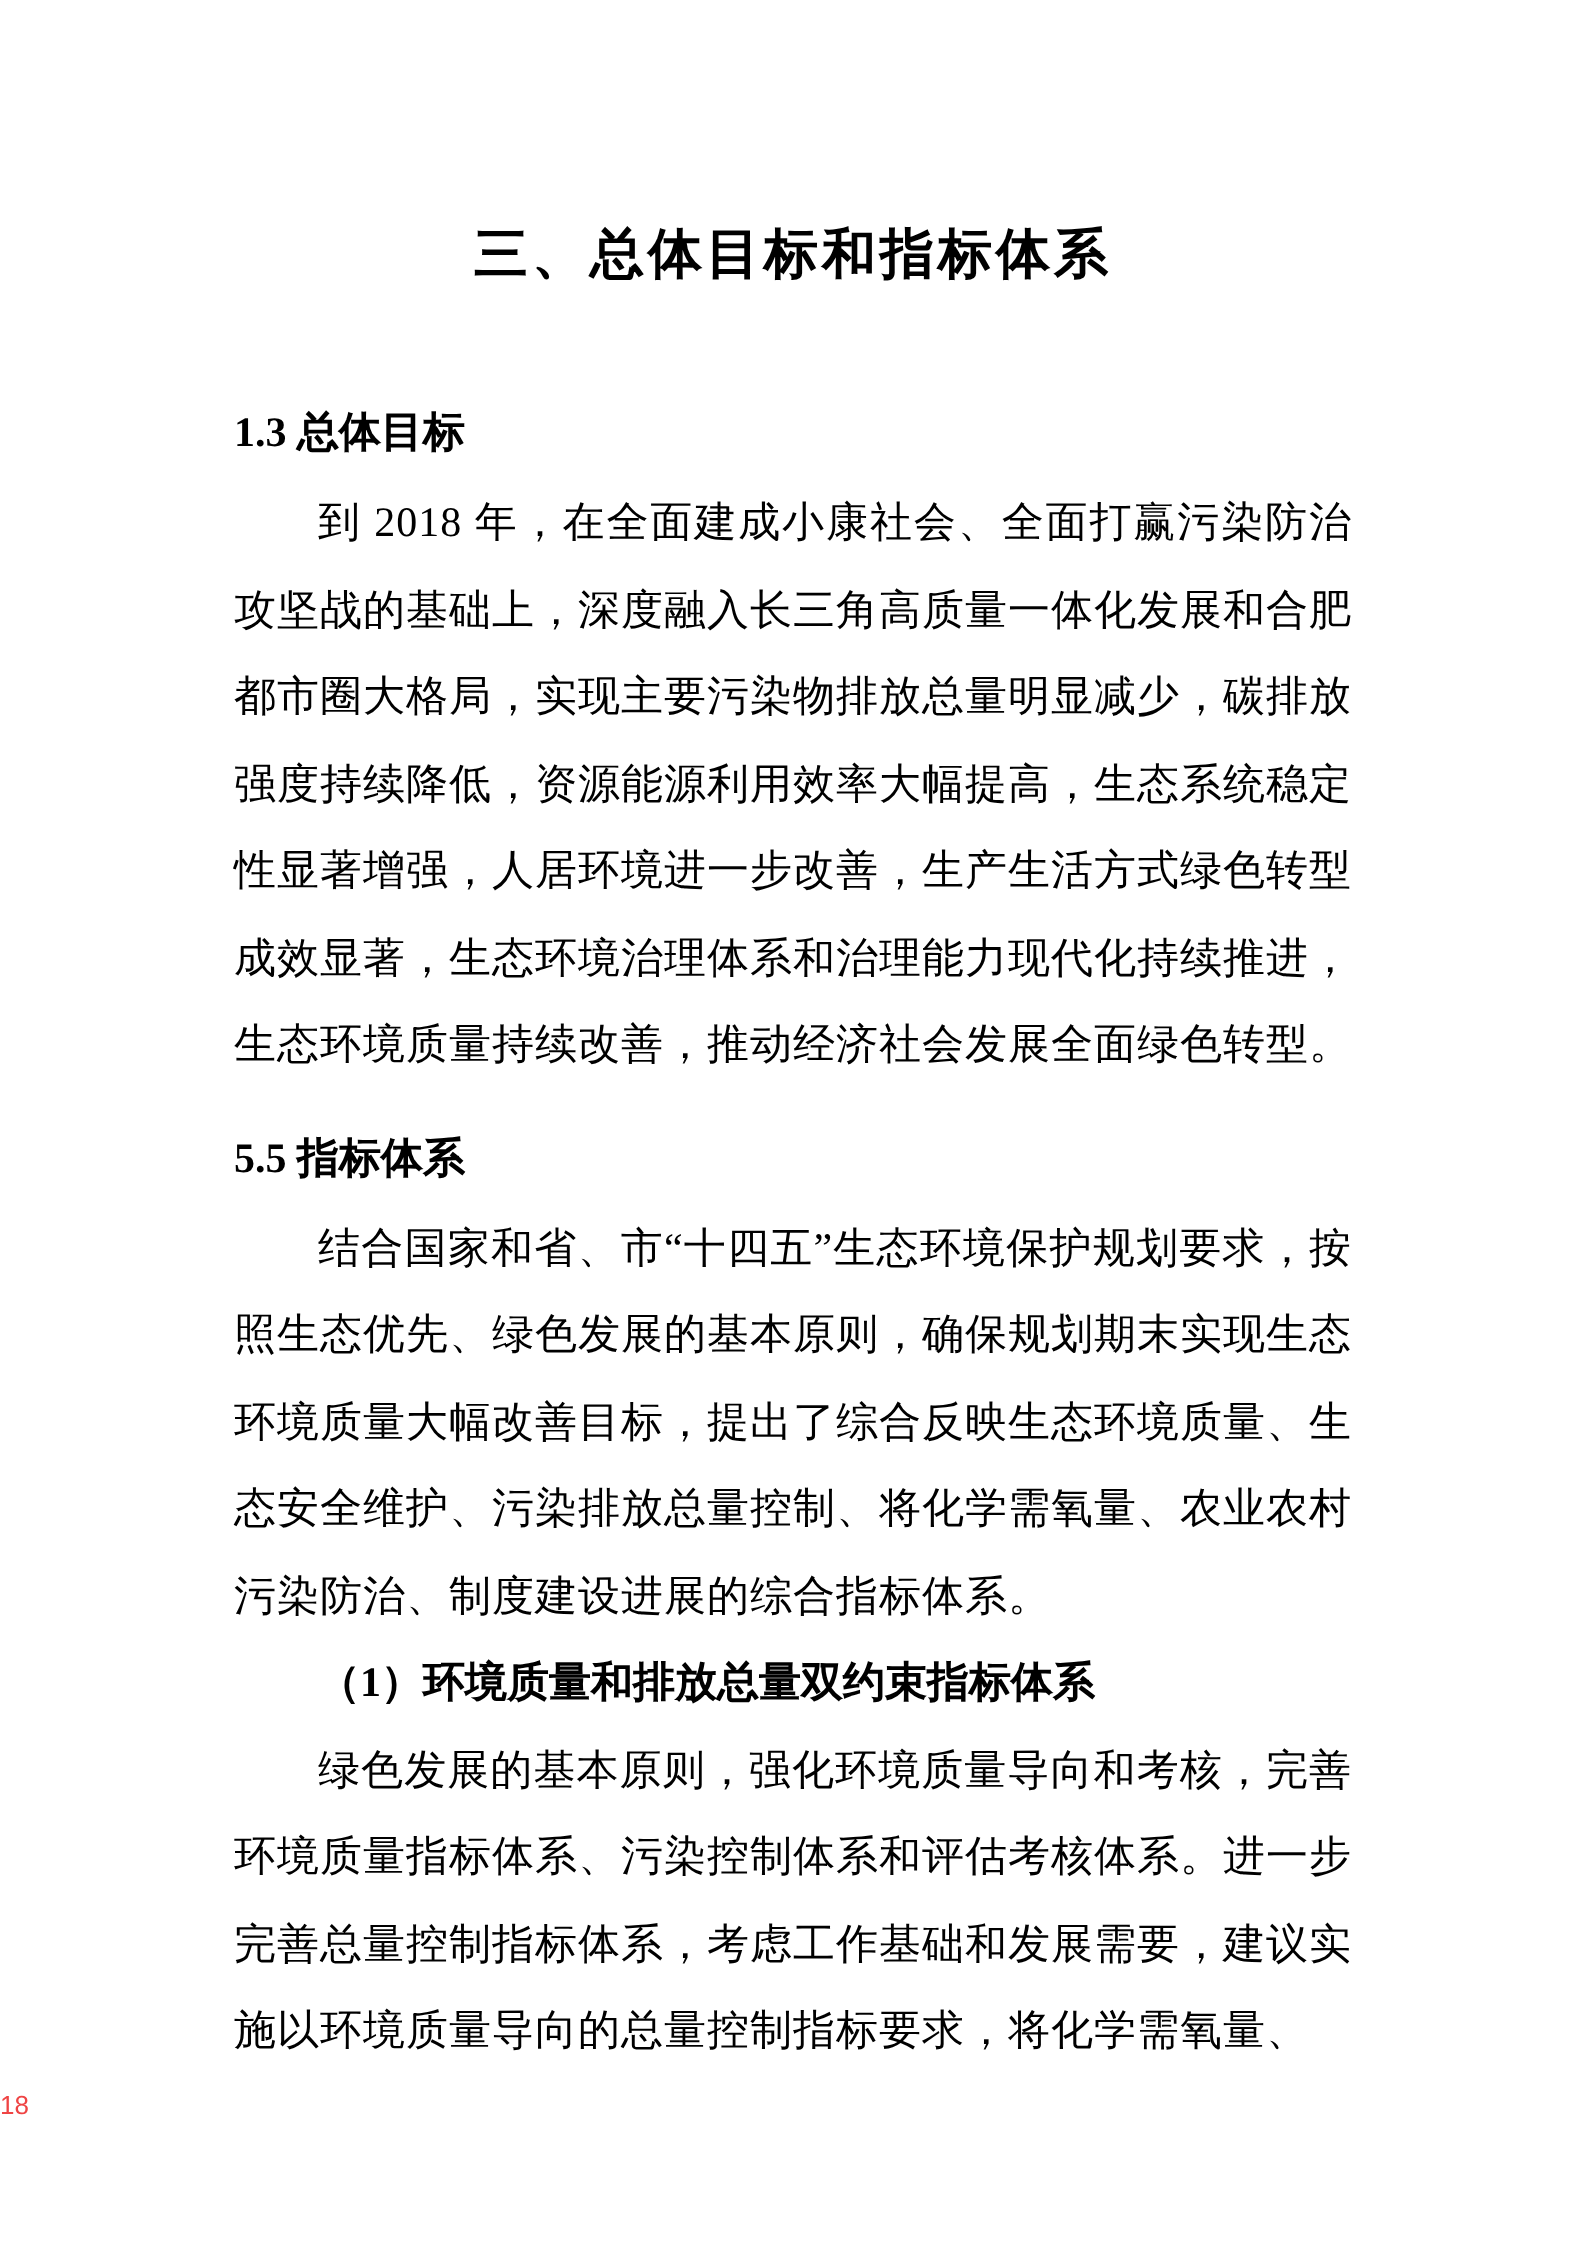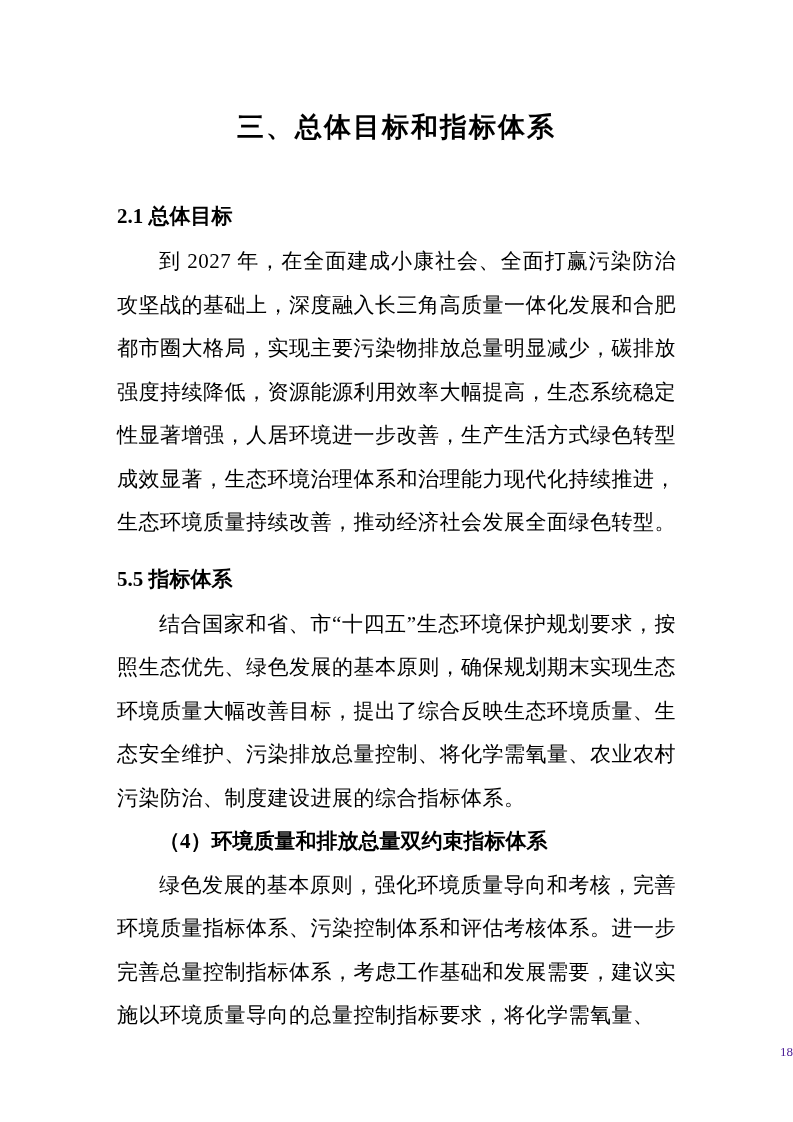--- a/index.html
+++ b/index.html
@@ -48,40 +48,40 @@
     font-weight: bold;
     line-height: 43.5px;
     text-indent: 2em;
     text-align: left;
   }
   .page-number {
     position: absolute;
     left: 0;
     right: 0;
     bottom: 62px;
-    text-align: right;
+    text-align: left;
     font-size: 13px;
-    font-family: Liberation Serif, serif;
-    color: #4c1d95;
+    font-family: Liberation Sans, sans-serif;
+    color: #ef4444;
   }
 </style>
 </head>
 <body>
 
 <div class="page">
 
   <h1 class="doc-title">三、总体目标和指标体系</h1>
 
-  <h2 class="section-heading">2.1 总体目标</h2>
+  <h2 class="section-heading">1.3 总体目标</h2>
 
-  <p class="para">到 2027 年，在全面建成小康社会、全面打赢污染防治攻坚战的基础上，深度融入长三角高质量一体化发展和合肥都市圈大格局，实现主要污染物排放总量明显减少，碳排放强度持续降低，资源能源利用效率大幅提高，生态系统稳定性显著增强，人居环境进一步改善，生产生活方式绿色转型成效显著，生态环境治理体系和治理能力现代化持续推进，生态环境质量持续改善，推动经济社会发展全面绿色转型。</p>
+  <p class="para">到 2018 年，在全面建成小康社会、全面打赢污染防治攻坚战的基础上，深度融入长三角高质量一体化发展和合肥都市圈大格局，实现主要污染物排放总量明显减少，碳排放强度持续降低，资源能源利用效率大幅提高，生态系统稳定性显著增强，人居环境进一步改善，生产生活方式绿色转型成效显著，生态环境治理体系和治理能力现代化持续推进，生态环境质量持续改善，推动经济社会发展全面绿色转型。</p>
 
   <h2 class="section-heading">5.5 指标体系</h2>
 
   <p class="para">结合国家和省、市“十四五”生态环境保护规划要求，按照生态优先、绿色发展的基本原则，确保规划期末实现生态环境质量大幅改善目标，提出了综合反映生态环境质量、生态安全维护、污染排放总量控制、将化学需氧量、农业农村污染防治、制度建设进展的综合指标体系。</p>
 
-  <h3 class="sub-heading">（4）环境质量和排放总量双约束指标体系</h3>
+  <h3 class="sub-heading">（1）环境质量和排放总量双约束指标体系</h3>
 
   <p class="para">绿色发展的基本原则，强化环境质量导向和考核，完善环境质量指标体系、污染控制体系和评估考核体系。进一步完善总量控制指标体系，考虑工作基础和发展需要，建议实施以环境质量导向的总量控制指标要求，将化学需氧量、</p>
 
   <div class="page-number">18</div>
 
 </div>
 
 </body></html>

